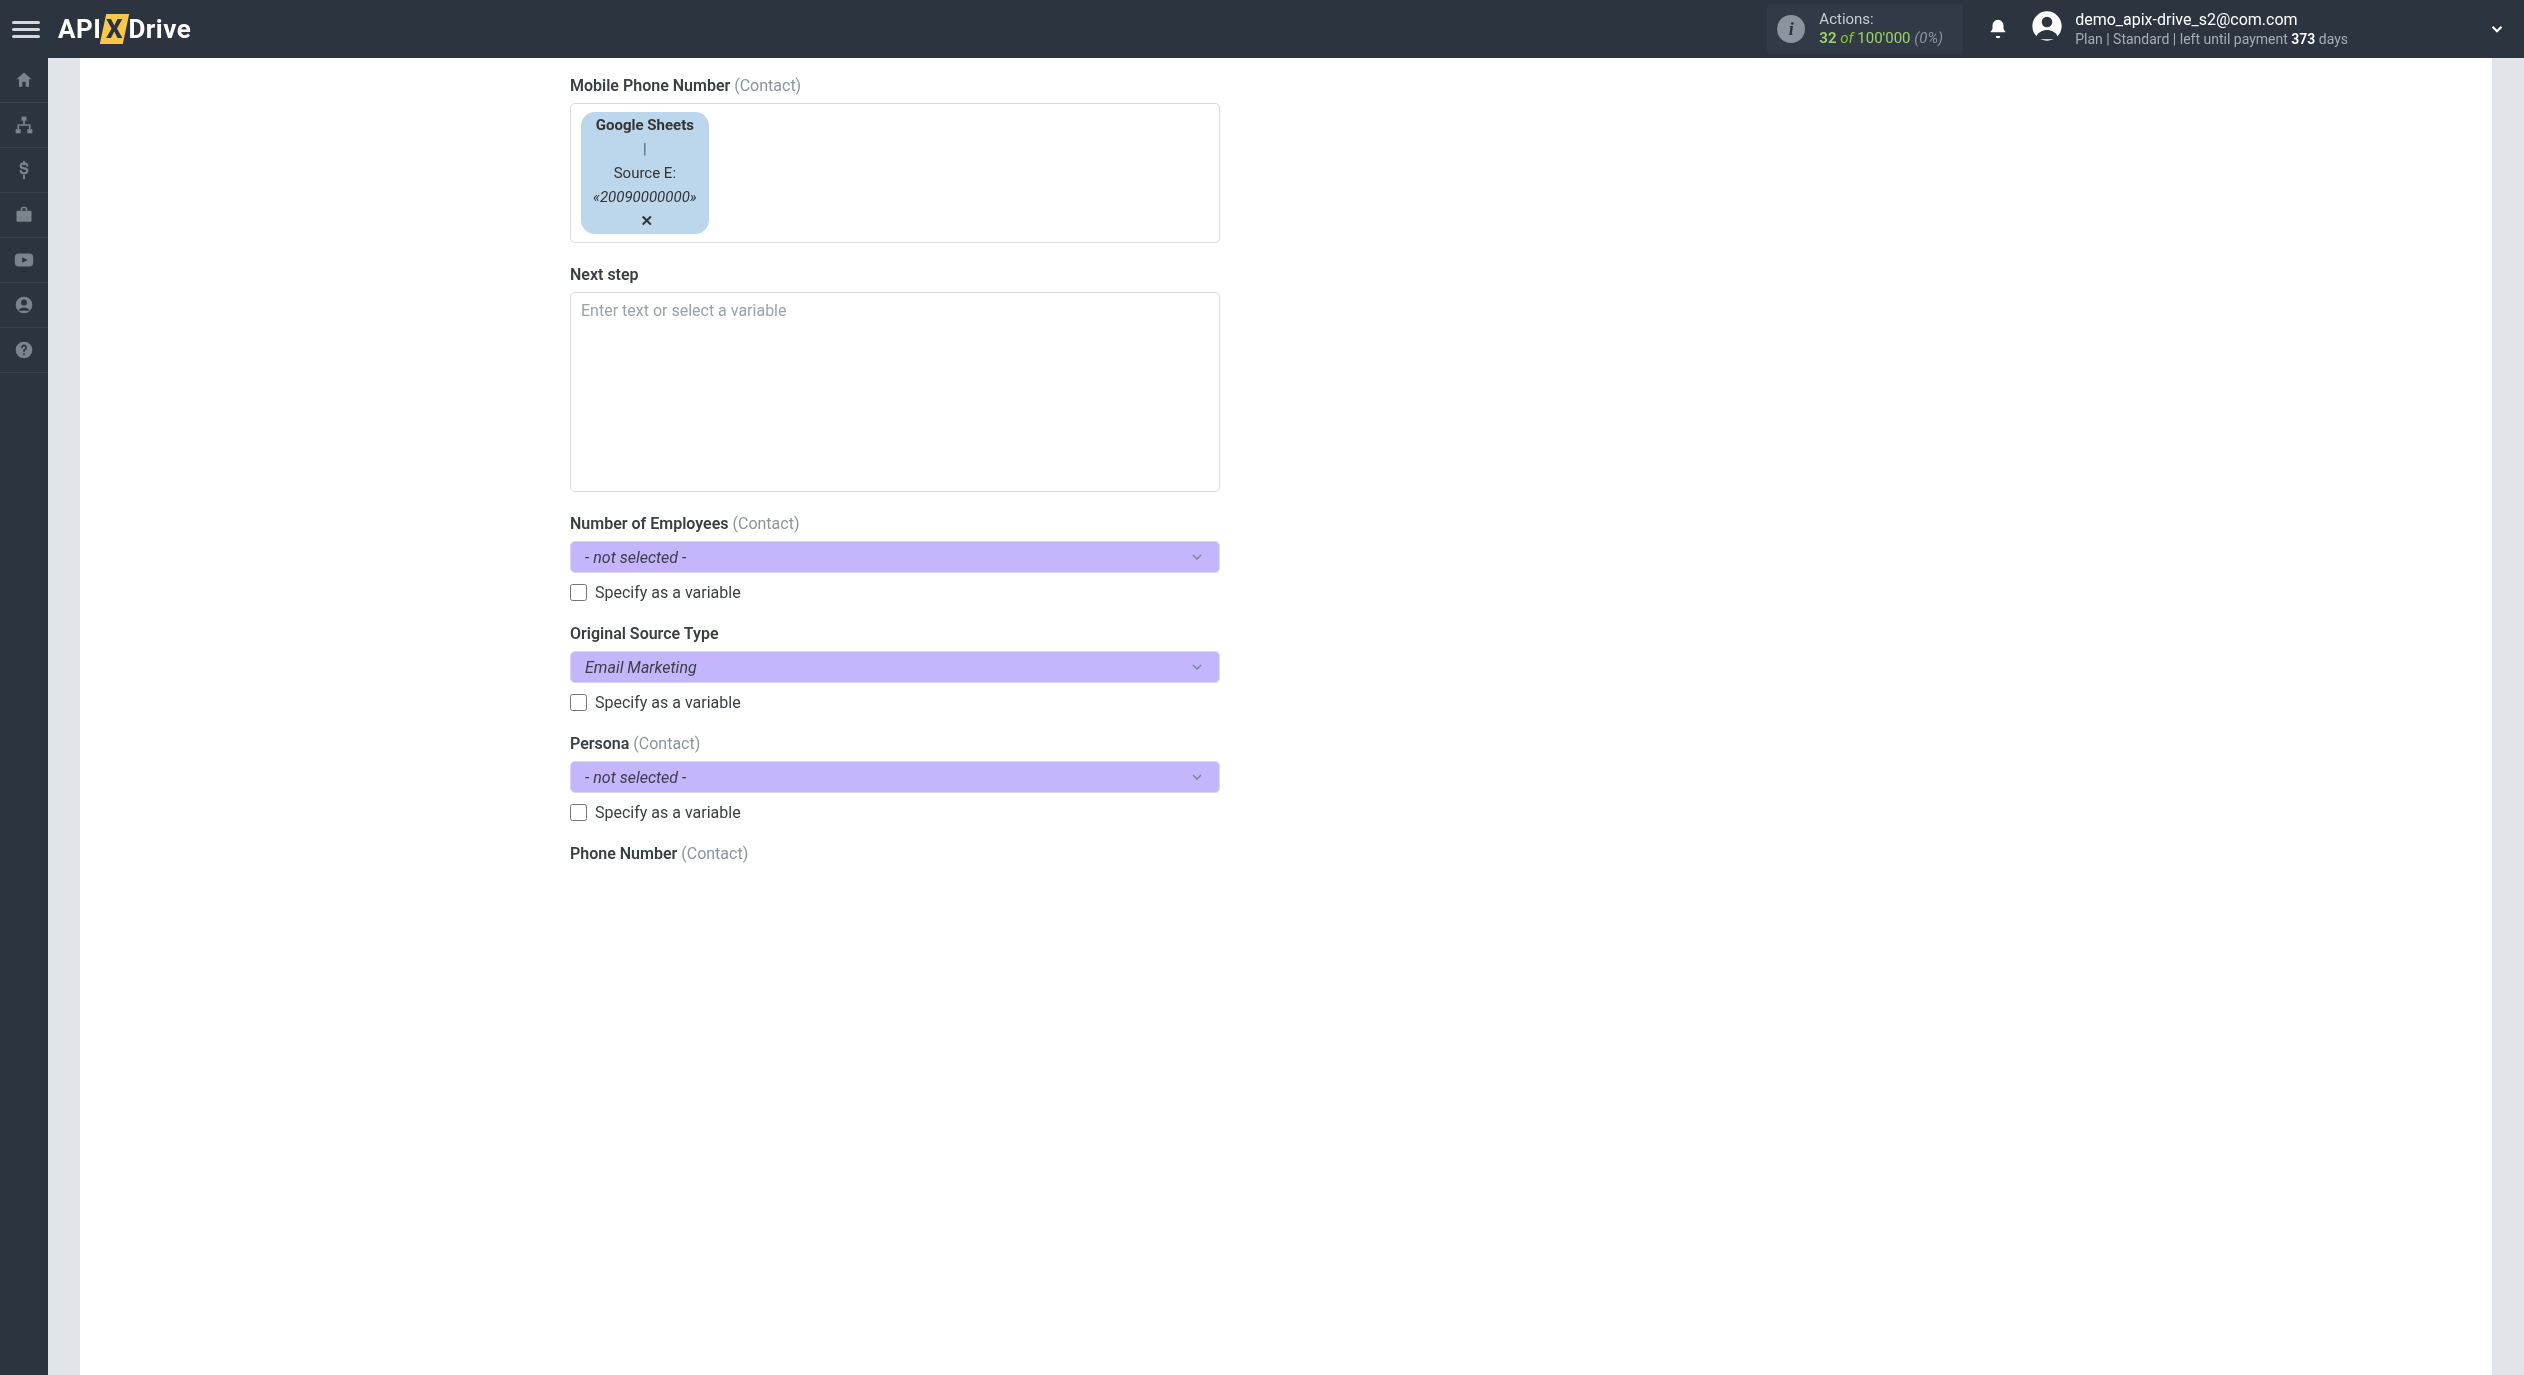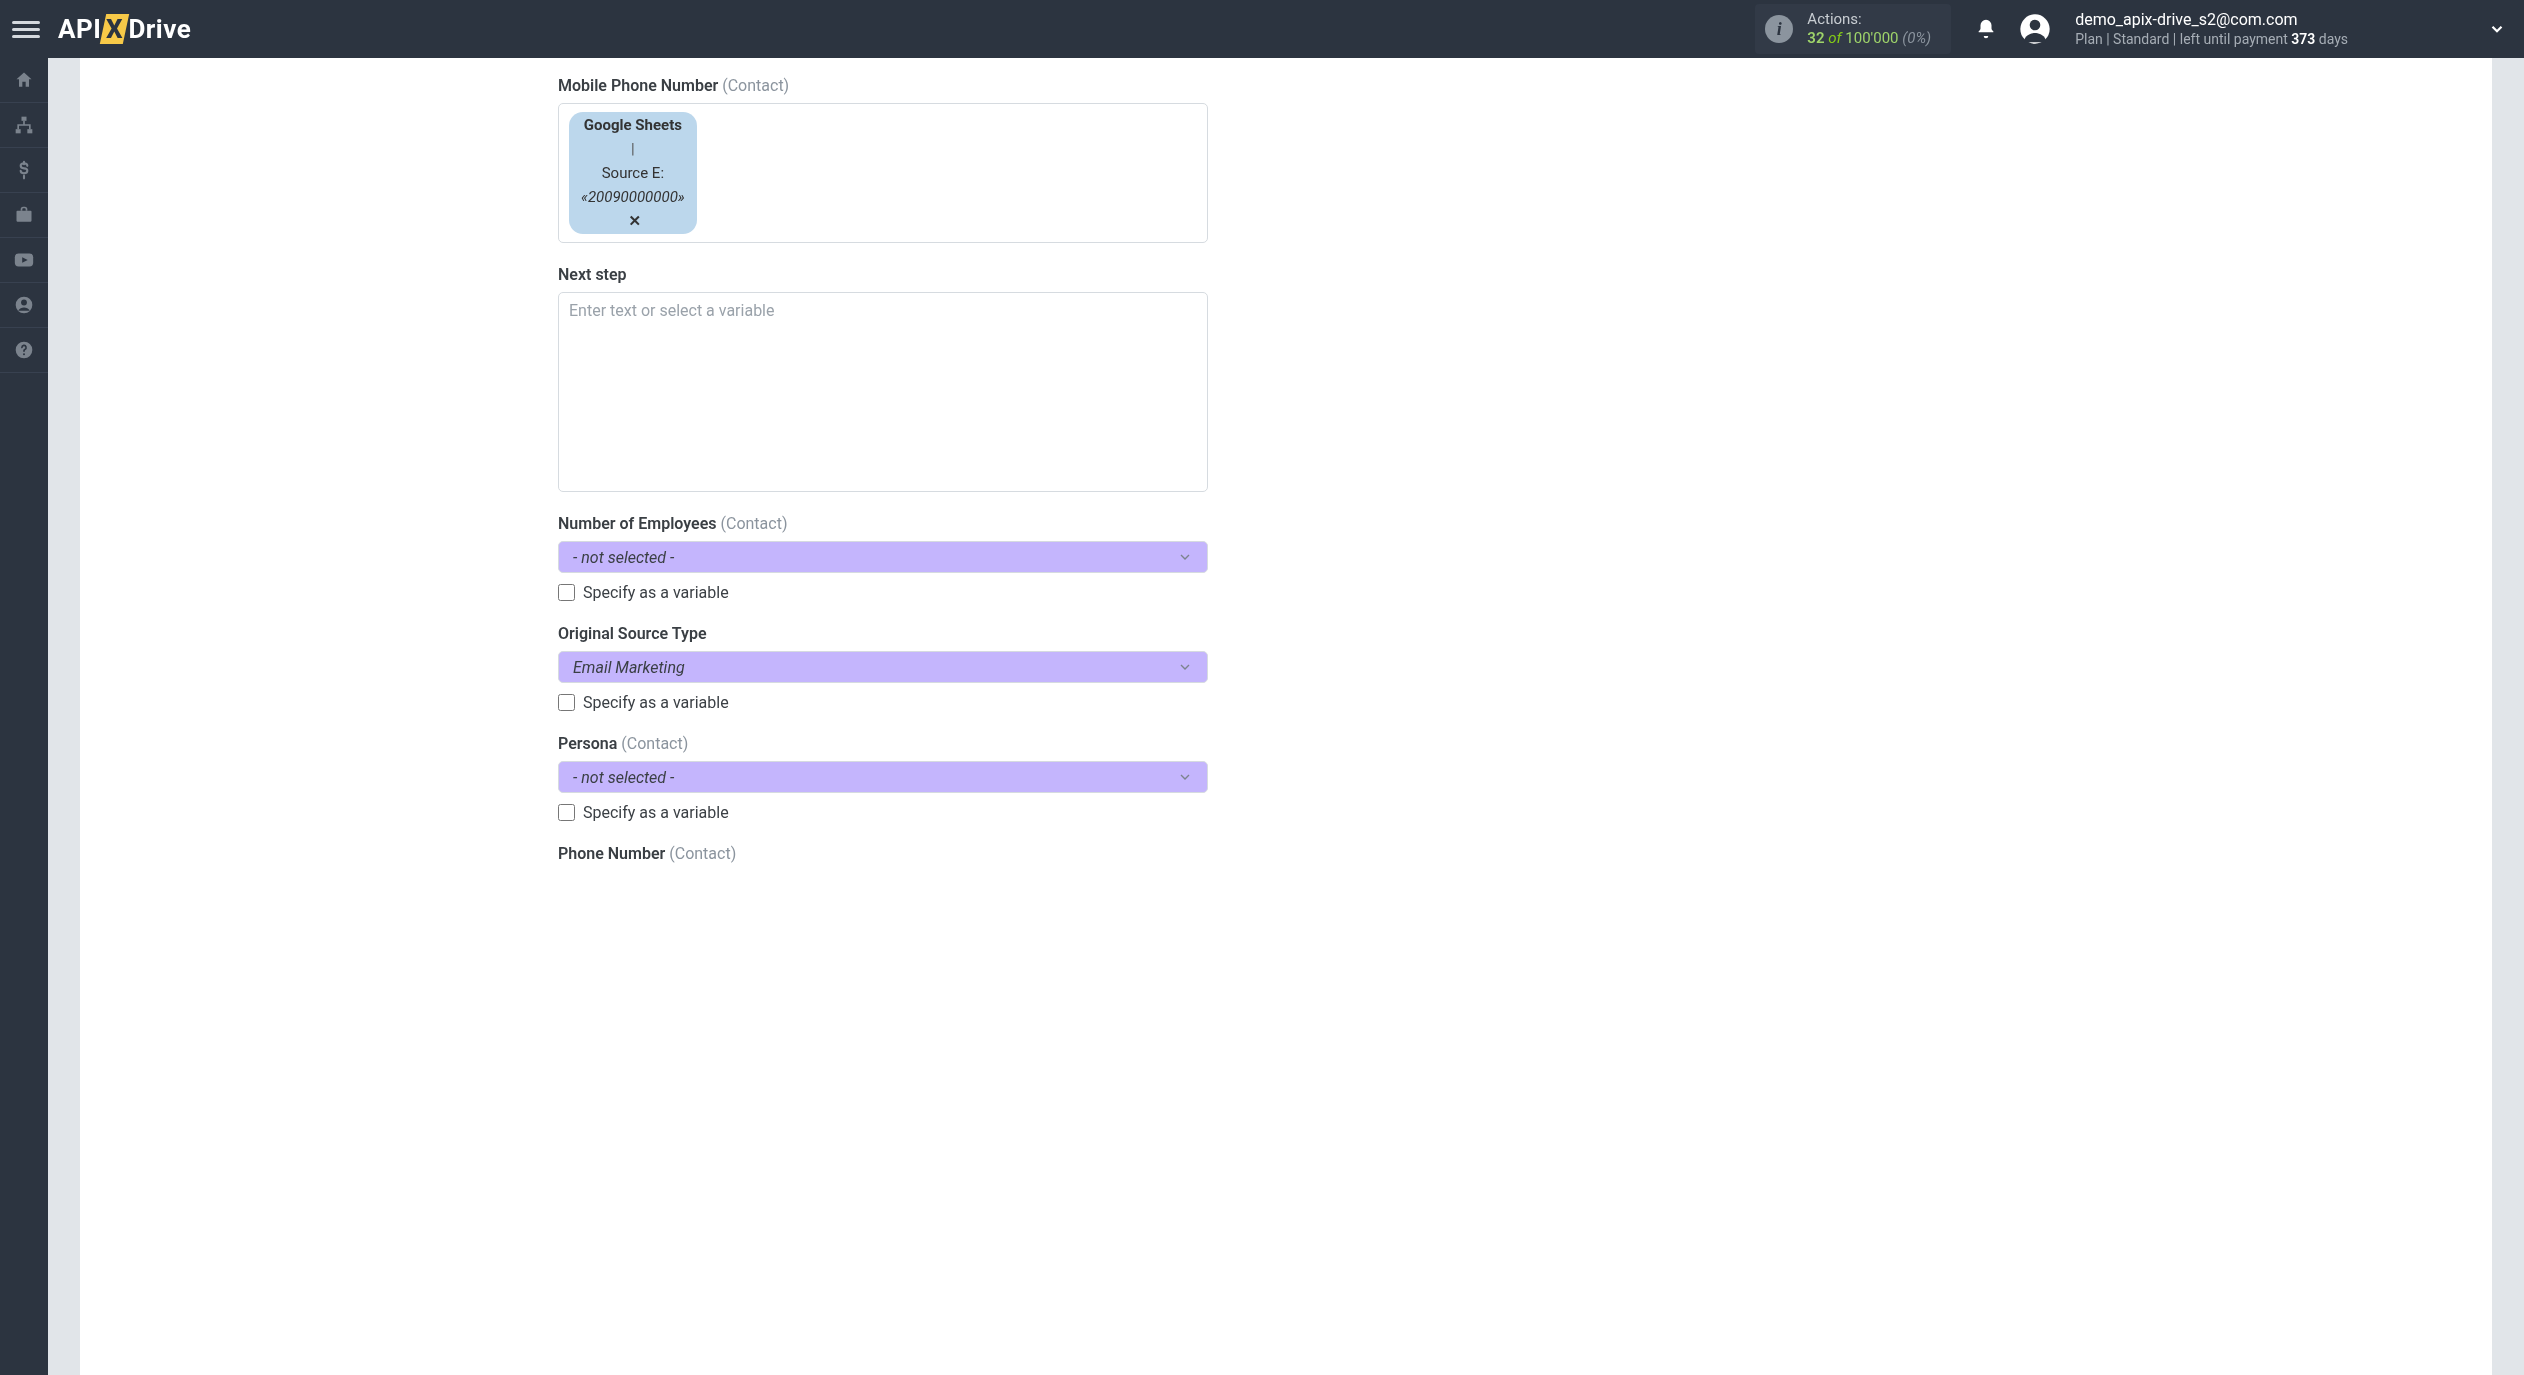--- a/index.html
+++ b/index.html
@@ -39,21 +39,21 @@
 }
 .info-circle { width: 28px; height: 28px; border-radius: 50%; background: #8b949e; display: flex; align-items: center; justify-content: center; color: #2c3440; font-weight: 800; font-size: 18px; font-style: italic; font-family: Georgia, serif; }
 .actions-text { line-height: 1.25; font-size: 15px; }
 .actions-label { color: #c7ccd1; }
 .actions-line2 { }
 .actions-count { color: #9ed36a; font-weight: 600; margin-top: 20px; }
 .actions-of { color: #84cc16; font-style: italic; }
 .actions-total { color: #9ed36a; }
 .actions-pct { color: #8b949e; font-style: italic; }
 .bell { margin-right: 22px; cursor: pointer; display:flex; align-items:center; }
-.user-block { display: flex; align-items: center; gap: 24px; cursor: pointer; }
+.user-block { display: flex; gap: 12px; cursor: pointer; }
 .user-avatar { width: 32px; height: 32px; }
 .user-text { line-height: 1.3; }
 .user-email { color: #fff; font-size: 16px; }
 .user-plan { color: #a6adb5; font-size: 14px; }
 .user-plan b { color: #fff; font-weight: 600; }
 .chevron-down { margin-left: 140px; cursor: pointer; }
 .layout { display: flex; }
 .sidebar {
   width: 48px;
   background: #2c3440;
@@ -73,21 +73,21 @@
 .main { flex: 1; position: relative; min-height: calc(100vh - 58px); }
 .canvas-strip-left, .canvas-strip-right {
   position: absolute; top: 0; bottom: 0; width: 32px; background: #e1e5e9;
 }
 .canvas-strip-left { left: 0; }
 .canvas-strip-right { right: 0; }
 .page {
   background: #fff;
   margin: 0 32px;
   min-height: calc(100vh - 58px);
-  padding: 18px 0 40px 0;
+  padding: 18px 0 40px 12px;
 }
 .form-wrap { max-width: 650px; margin: 0 auto 0 478px; }
 @media (max-width: 1600px) { .form-wrap { margin-left: auto; margin-right: auto; } }
 .field { margin-bottom: 22px; }
 .field-label { font-size: 16px; margin-bottom: 8px; color: #3a3f44; }
 .field-label .lbl-main { font-weight: 600; }
 .field-label .lbl-sub { color: #8b949e; font-weight: 400; }
 .input-box {
   border: 1px solid #d6dbe0; border-radius: 5px; background: #fff;
   padding: 8px 10px; min-height: 42px; display: flex; flex-wrap: wrap; align-items: center; gap: 6px;

